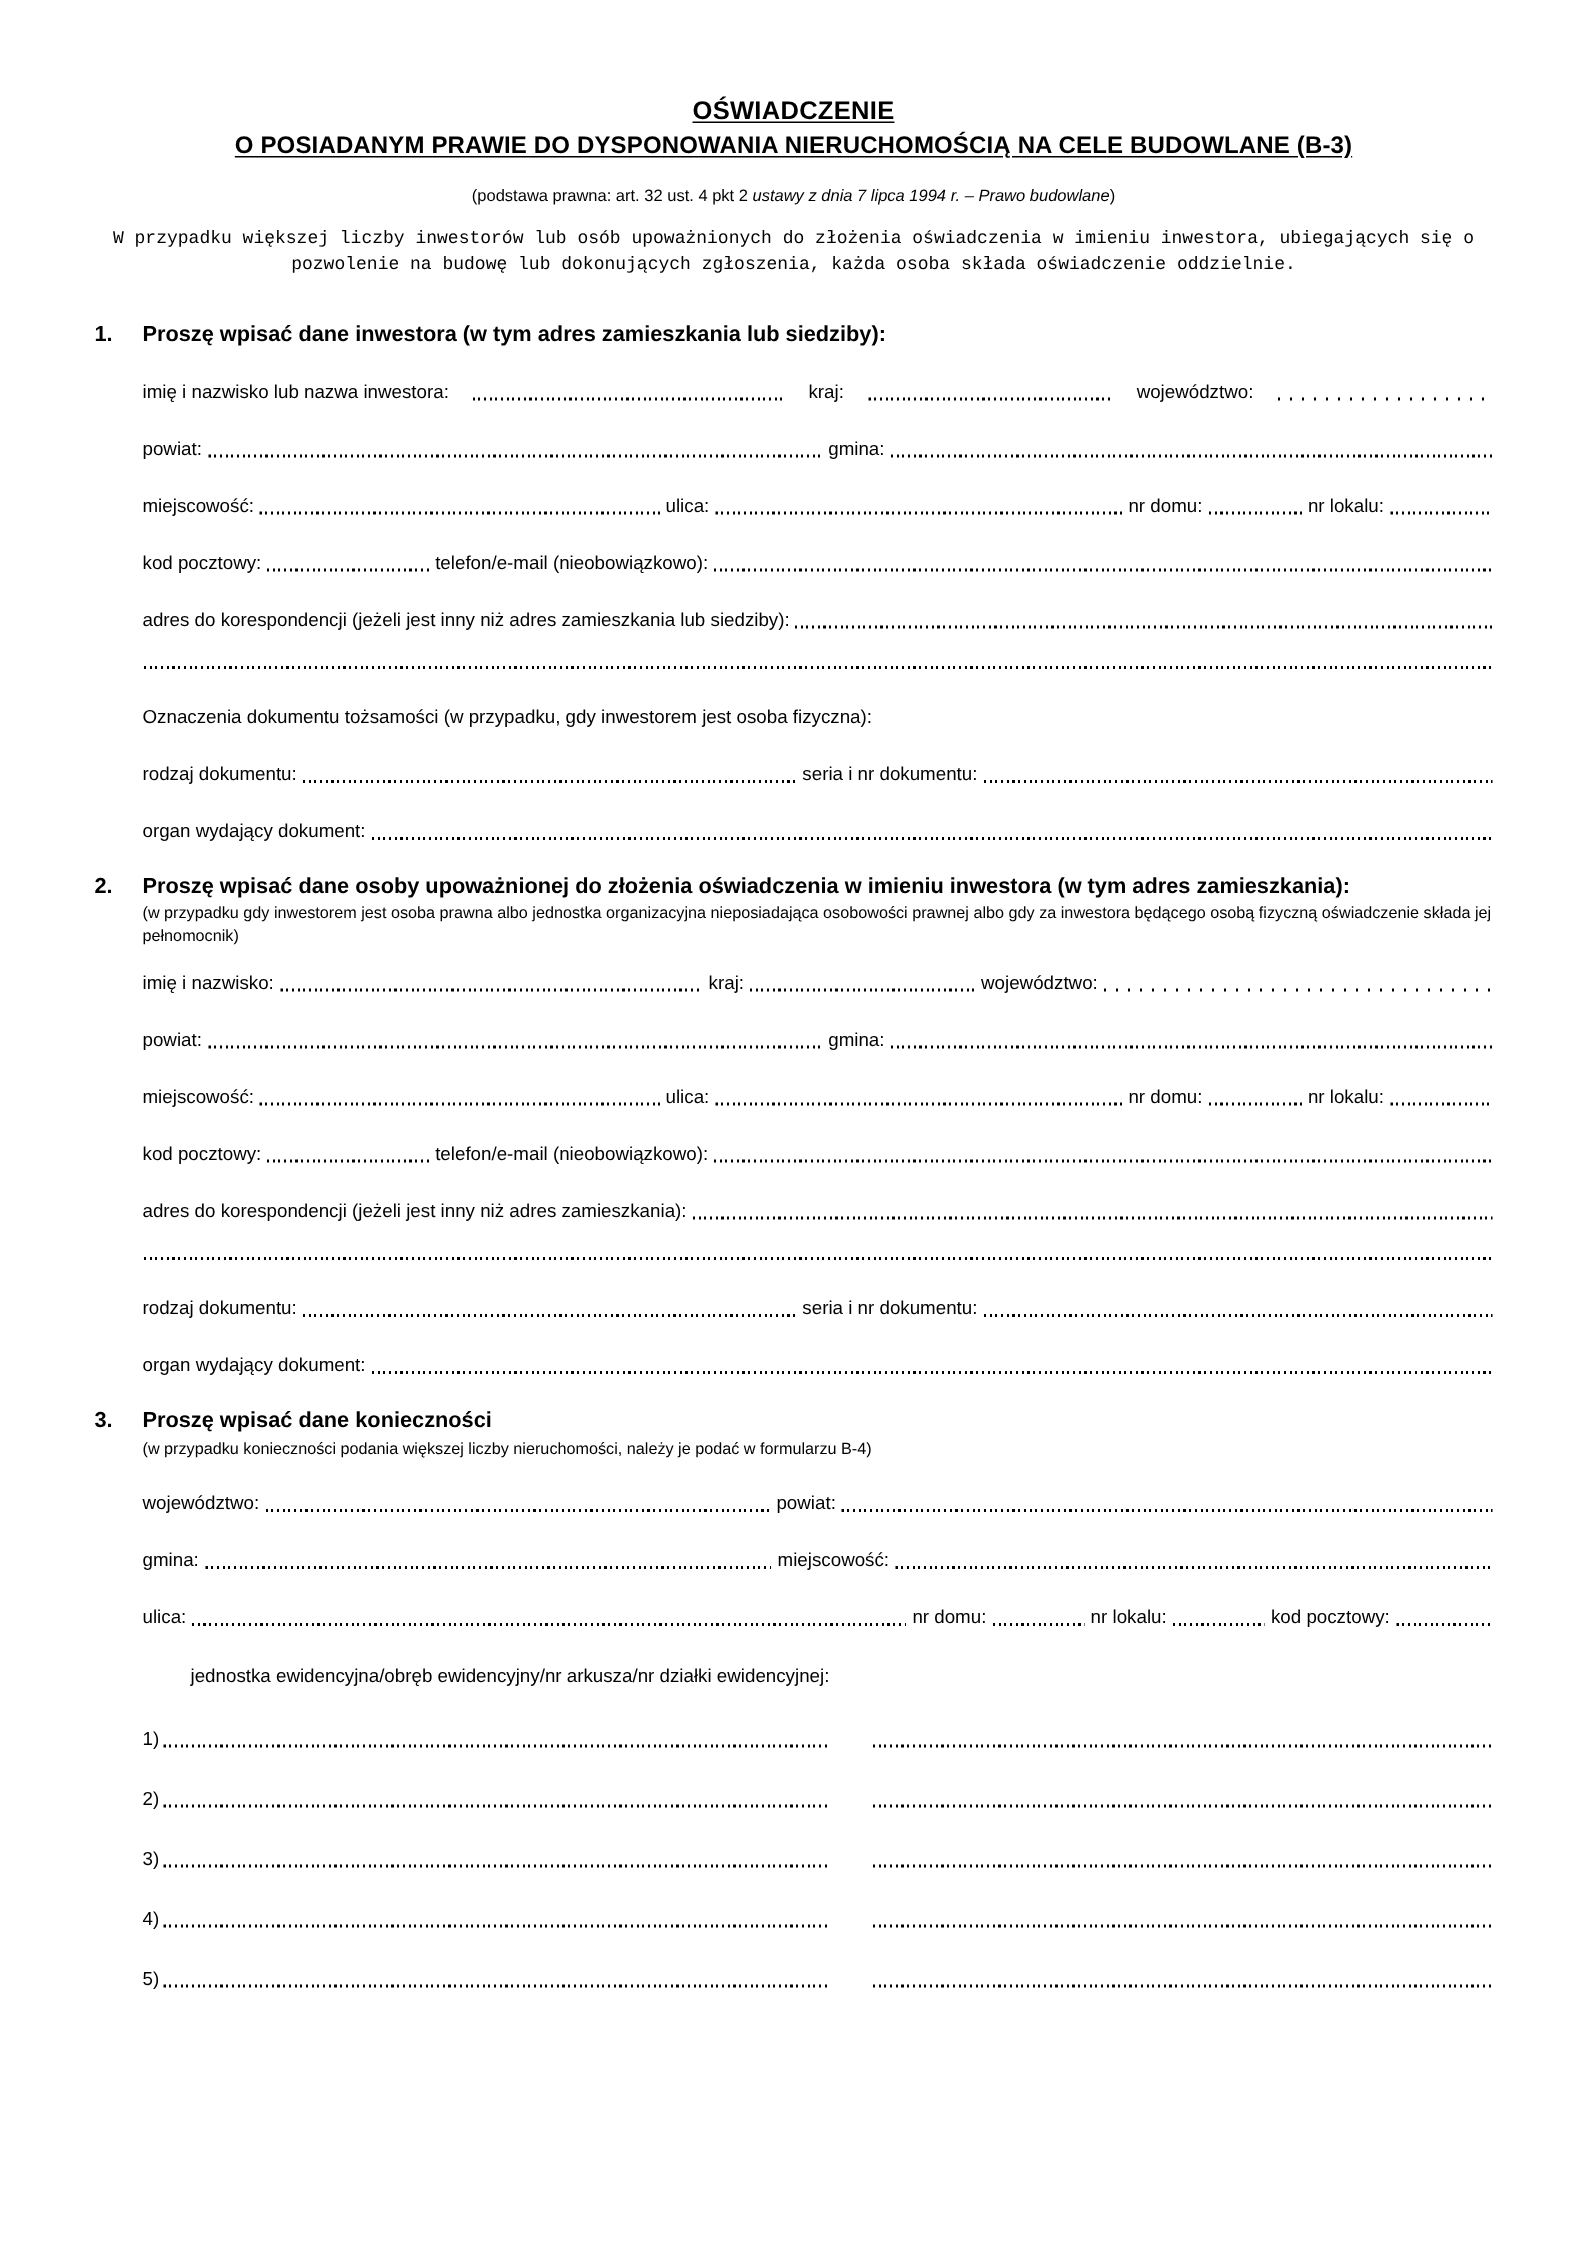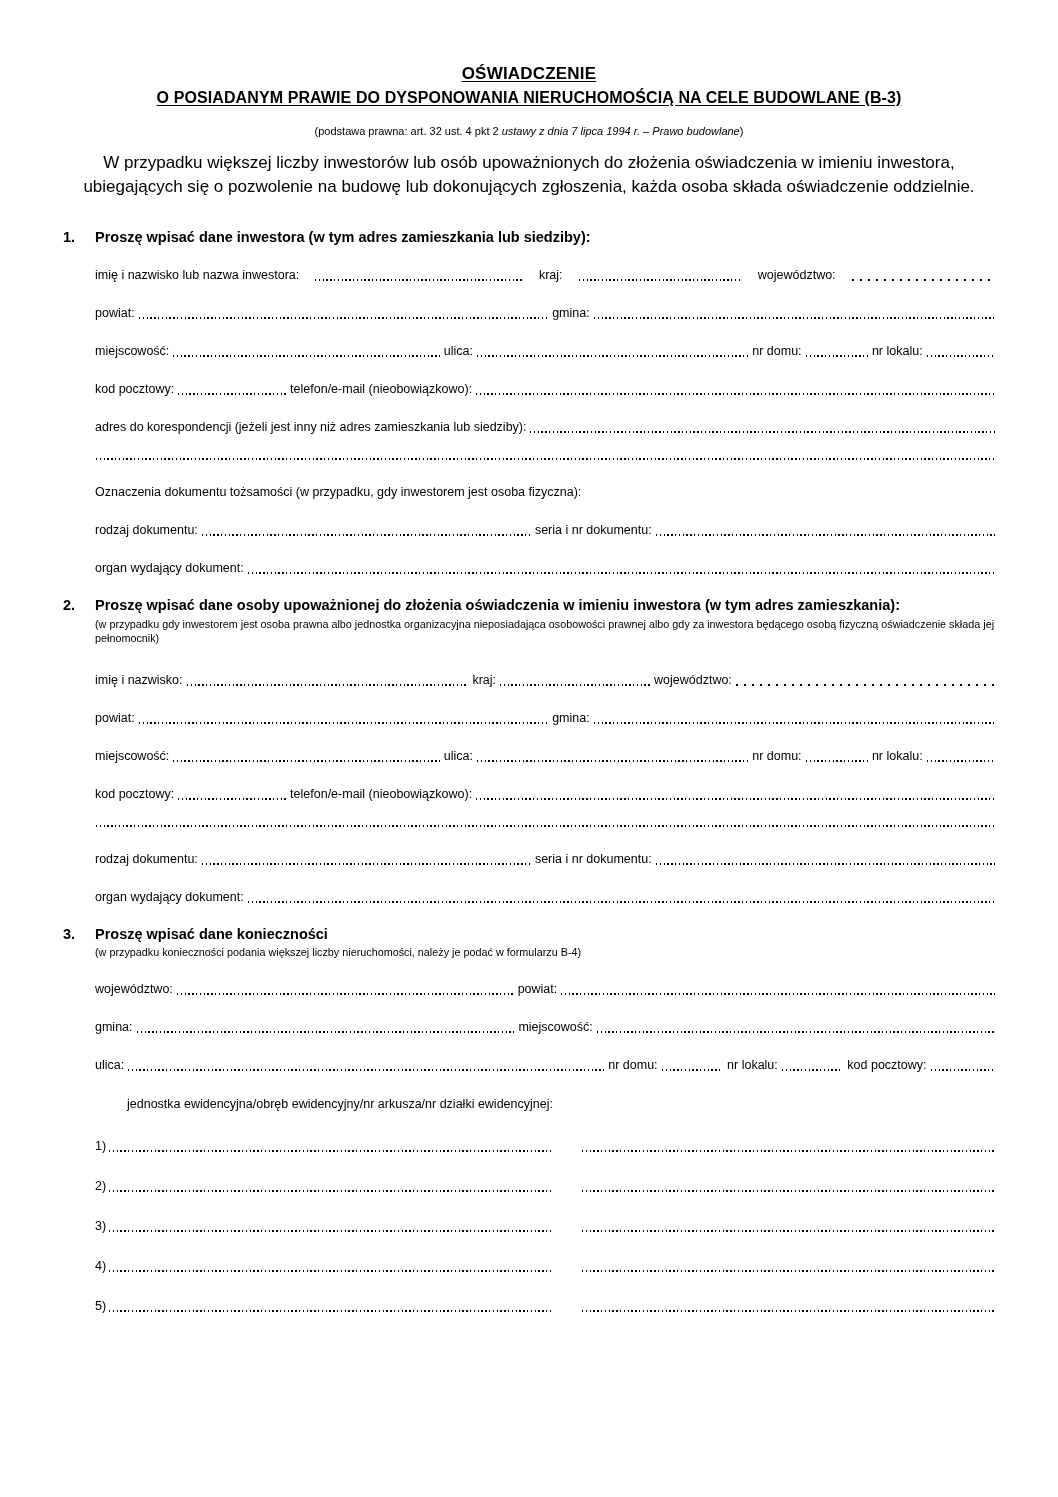--- a/index.html
+++ b/index.html
@@ -14,21 +14,21 @@
   .hdr h1{
     font-size:17px;font-weight:bold;margin:0;line-height:1.15;
     text-decoration:underline;text-underline-offset:2px;letter-spacing:.2px;
   }
   .hdr h2{
     font-size:16px;font-weight:bold;margin:5px 0 0 0;line-height:1.15;
     text-decoration:underline;text-underline-offset:2px;letter-spacing:.1px;
   }
   .hdr .legal{font-size:11px;margin:17px 0 12px 0;line-height:1.35;}
   .hdr .legal .it{font-style:italic;}
-  .hdr .note{font-size:17px;margin:2px 0 0 0;line-height:1.45;}
+  .hdr .note{font-size:12px;margin:2px 0 0 0;line-height:1.45;font-family:Liberation Mono, monospace;}
   
   .sec{margin-top:29px;}
   .sec-head{display:flex;align-items:baseline;}
   .sec-num{flex:0 0 32px;font-weight:bold;font-size:14.5px;}
   .sec-title{font-weight:bold;font-size:14.5px;line-height:1.2;}
   .sec-note{margin:2px 0 0 32px;font-size:10.8px;line-height:1.35;}
   .rows{margin-left:32px;}
   .row{display:flex;align-items:flex-end;margin-top:23px;font-size:12.5px;line-height:1.2;}
   .row.first{margin-top:22px;gap:12px;}
   .lbl{flex:0 0 auto;white-space:nowrap;padding-right:3px;}
@@ -121,21 +121,21 @@
   </div>
 </div>
 
 <div class="sec" style="margin-top:21px;">
   <div class="sec-head">
     <span class="sec-num">2.</span>
     <span class="sec-title">Proszę wpisać dane osoby upoważnionej do złożenia oświadczenia w imieniu inwestora (w tym adres zamieszkania):</span>
   </div>
   <div class="sec-note">(w przypadku gdy inwestorem jest osoba prawna albo jednostka organizacyjna nieposiadająca osobowości prawnej albo gdy za inwestora będącego osobą fizyczną oświadczenie składa jej pełnomocnik)</div>
   <div class="rows">
-    <div class="row" style="margin-top:27px;">
+    <div class="row" style="margin-top:17px;">
       <span class="lbl">imię i nazwisko:</span>
       <span class="leader" style="flex-grow:310"></span>
       <span class="lbl">kraj:</span>
       <span class="leader" style="flex-grow:165"></span>
       <span class="lbl">województwo:</span>
       <span class="leader sparse" style="flex-grow:285"></span>
     </div>
     <div class="row">
       <span class="lbl">powiat:</span>
       <span class="leader" style="flex-grow:100"></span>
@@ -150,20 +150,24 @@
       <span class="lbl">nr domu:</span>
       <span class="leader" style="flex-grow:62"></span>
       <span class="lbl">nr lokalu:</span>
       <span class="leader" style="flex-grow:68"></span>
     </div>
     <div class="row">
       <span class="lbl">kod pocztowy:</span>
       <span class="leader" style="flex-grow:105"></span>
       <span class="lbl">telefon/e-mail (nieobowiązkowo):</span>
       <span class="leader" style="flex-grow:505"></span>
+    </div>
+    <div class="row">
+      <span class="lbl">adres do korespondencji (jeżeli jest inny niż adres zamieszkania):</span>
+      <span class="leader"></span>
     </div>
     <div class="row">
       <span class="leader"></span>
     </div>
     <div class="row">
       <span class="lbl">rodzaj dokumentu:</span>
       <span class="leader" style="flex-grow:320"></span>
       <span class="lbl">seria i nr dokumentu:</span>
       <span class="leader" style="flex-grow:330"></span>
     </div>

